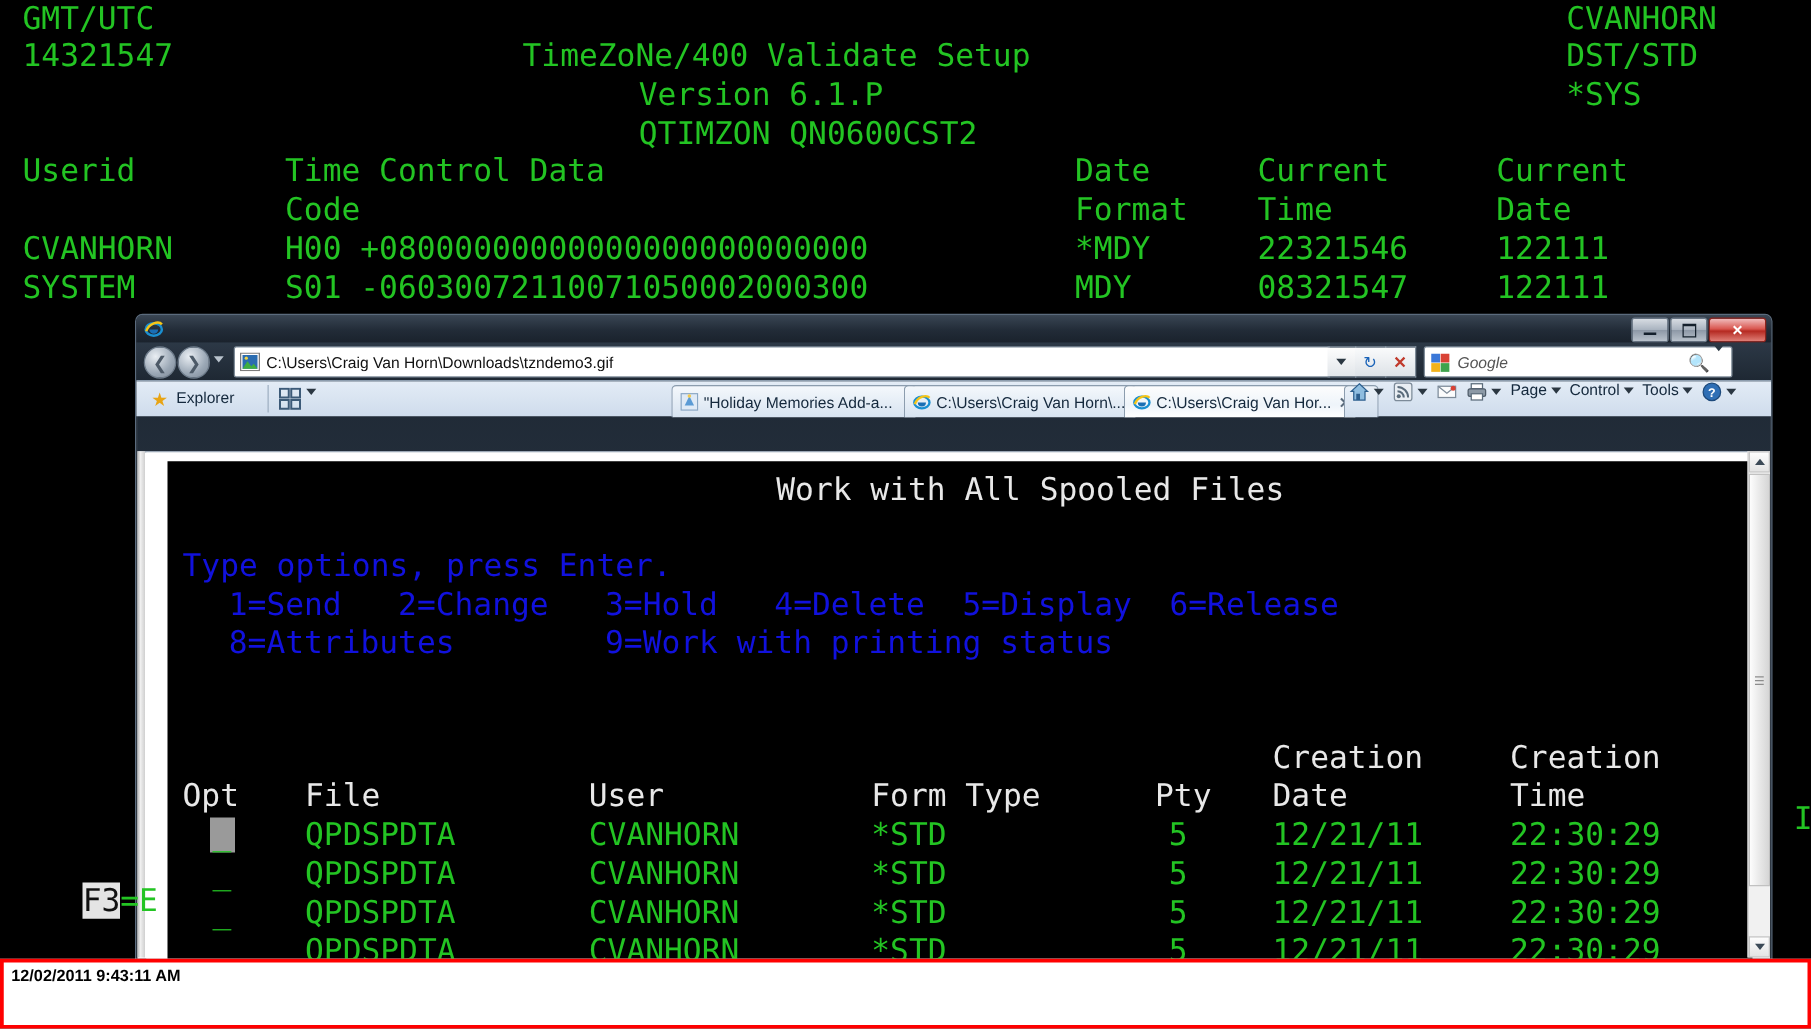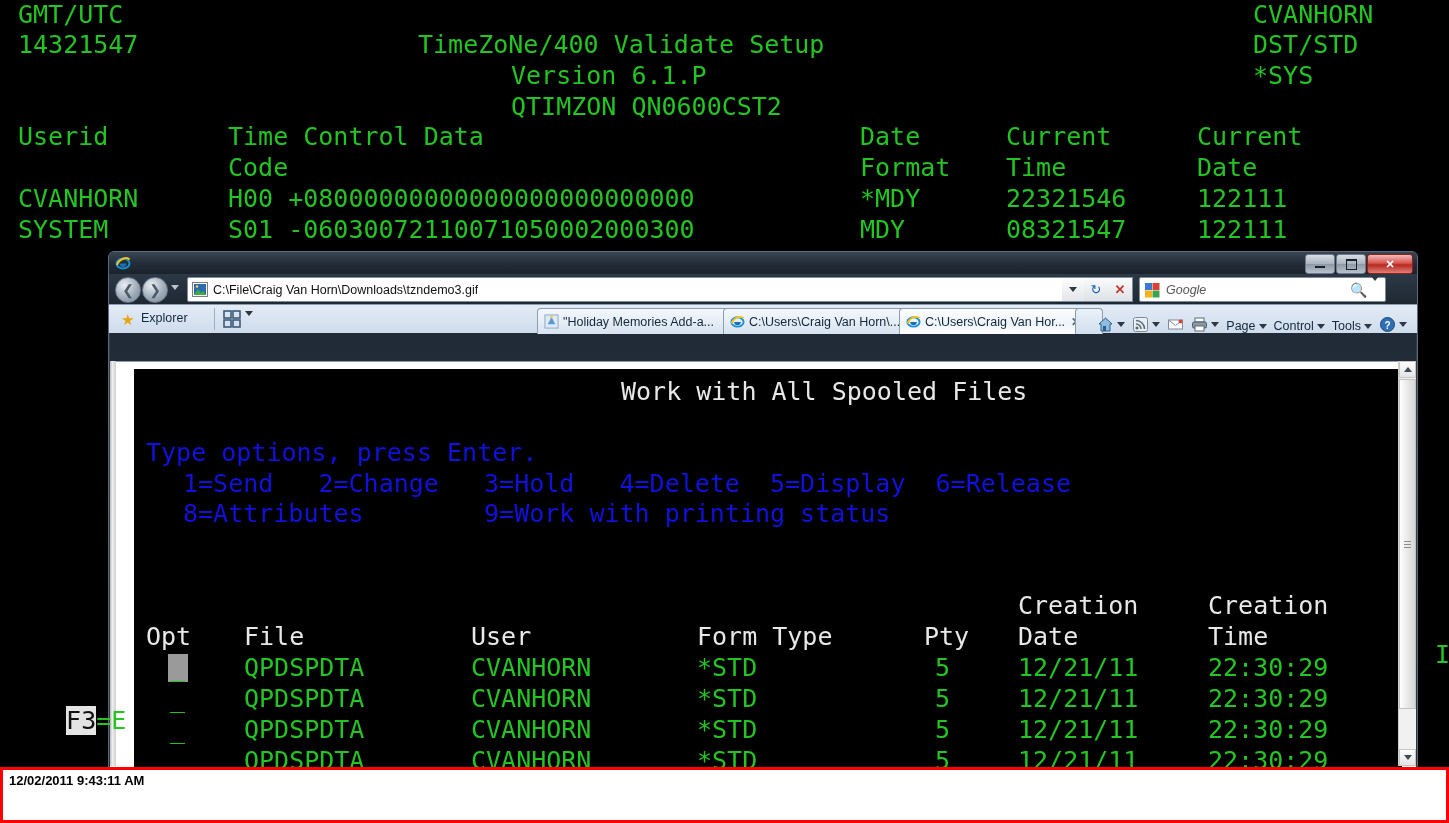--- a/index.html
+++ b/index.html
@@ -127,22 +127,22 @@
     font-size:12.5px;color:#14283c;white-space:nowrap;overflow:hidden;
     background:linear-gradient(180deg,#f4f8fc 0%,#d7e3f0 100%);
   }
   .ietab.active{background:linear-gradient(180deg,#fdfdfd 0%,#eef4fa 60%,#ffffff 100%);}
   .ietab .tabicon{width:15px;height:15px;margin-right:4px;flex:none;}
   .ietab .tabclose{margin-left:6px;color:#5a6b7c;font-size:12px;font-weight:bold;}
   #tab-new{position:absolute;top:3px;left:966px;width:26px;height:25px;
     border:1px solid #8c9dae;border-bottom:none;border-radius:4px 4px 0 0;
     background:linear-gradient(180deg,#eaf1f8,#d2dfee);}
   #cmdbar{
-    position:absolute;right:0;top:0;height:28px;display:flex;align-items:flex-end;gap:3px;
-    padding-right:8px;
+    position:absolute;right:0;top:0;height:28px;display:flex;align-items:flex-start;gap:3px;
+    padding-right:26px;
   }
   #cmdbar .cmd{font-size:12.5px;color:#14283c;display:flex;align-items:center;gap:3px;padding:0 2px;}
   #cmdbar .ico{width:17px;height:17px;display:inline-block;}
 
   
   #ie-content{
     position:absolute;left:1px;top:109px;width:1306px;height:405px;
     background:#fff;
     border-top:1px solid #8d9dae;
   }
@@ -234,21 +234,21 @@
     <div id="nav-fwd" class="navbtn-circle">❯</div>
     <div id="nav-recent"></div>
 
     <div id="addressbar">
       <svg id="addr-icon" viewBox="0 0 16 15">
         <rect x="0.5" y="0.5" width="15" height="14" fill="#fff" stroke="#7d7d7d"></rect>
         <rect x="2" y="2" width="12" height="11" fill="#2b6cb0"></rect>
         <path d="M2 13 l4-6 3 4 2-2 3 4z" fill="#3fae3f"></path>
         <circle cx="5" cy="4.5" r="1.3" fill="#f2d544"></circle>
       </svg>
-      <div id="addr-text">C:\File\Craig Van Horn\Downloads\tzndemo3.gif</div>
+      <div id="addr-text">C:\Users\Craig Van Horn\Downloads\tzndemo3.gif</div>
     </div>
     <div id="addr-dropdown">
         <span class="caret-dn"></span>
       </div>
     <div id="btn-refresh">↻</div>
     <div id="btn-stop">✕</div>
 
     <div id="searchbox">
       <svg id="search-gicon" viewBox="0 0 17 16">
         <rect x="1" y="1" width="7" height="7" fill="#3b78d8"></rect>

